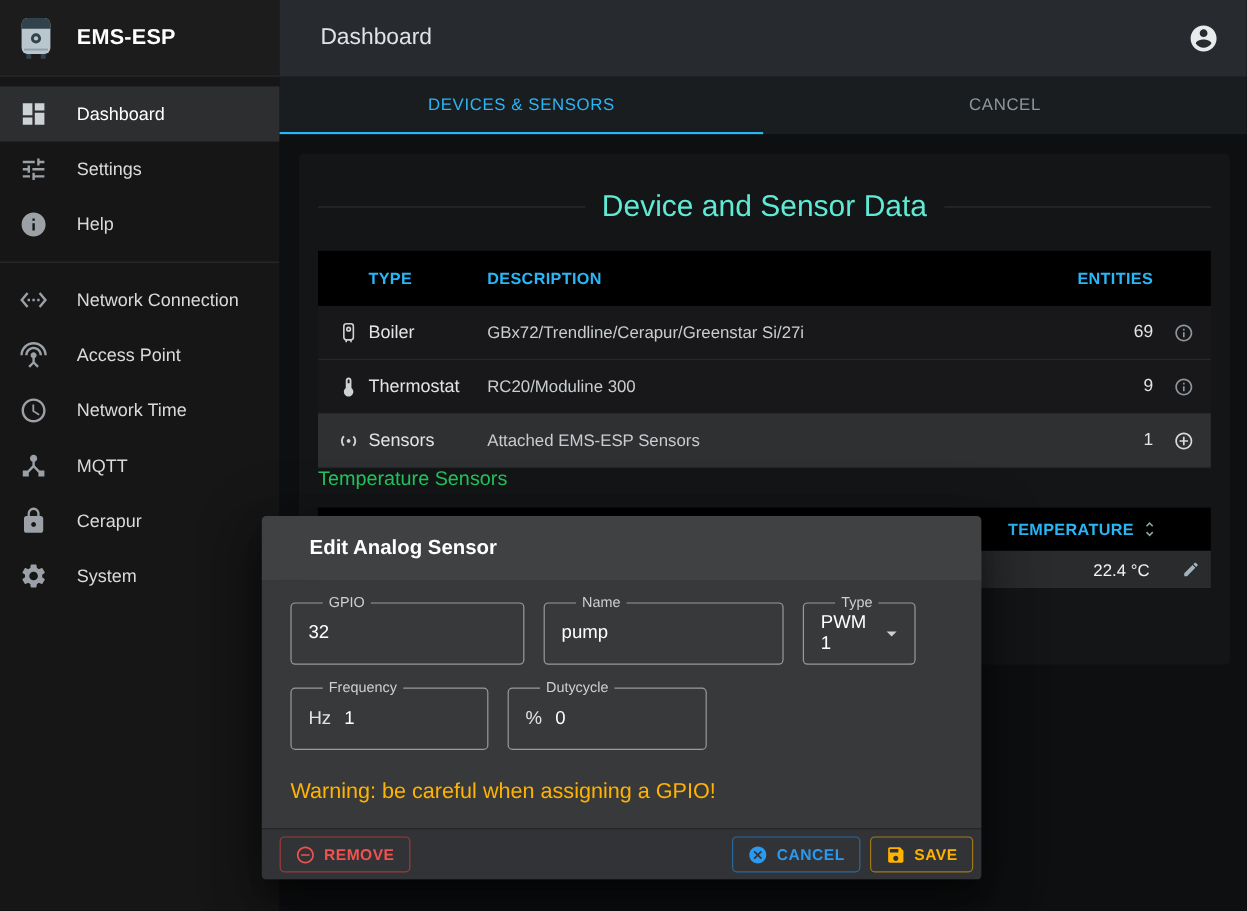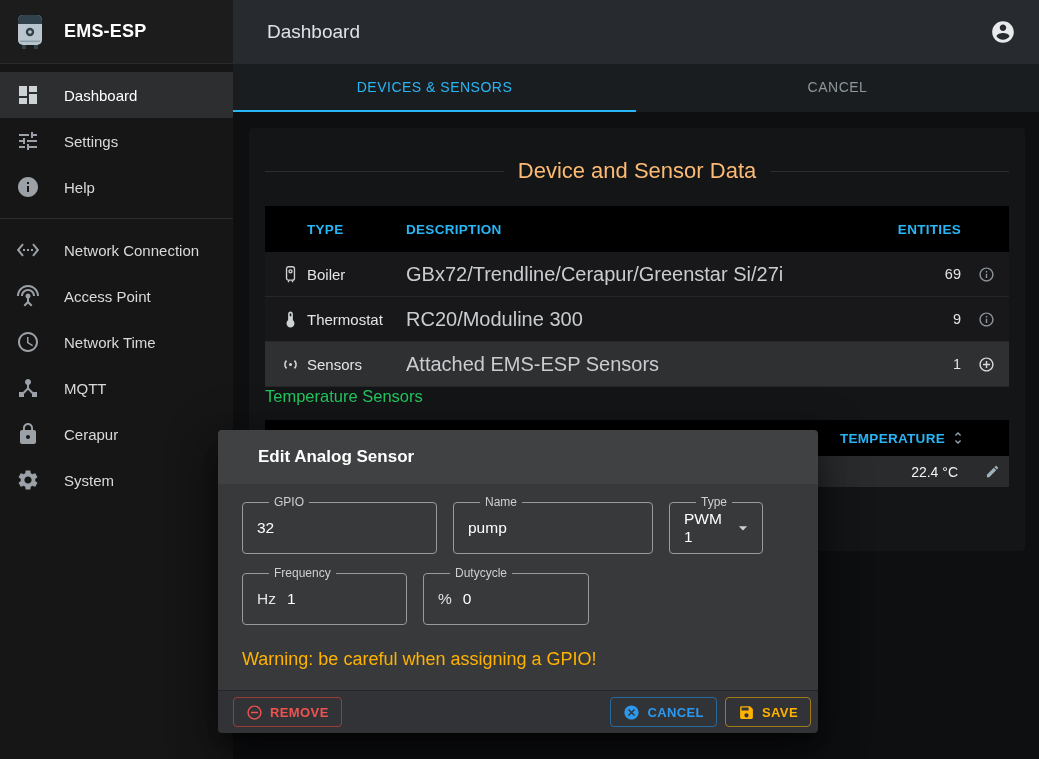--- a/index.html
+++ b/index.html
@@ -52,32 +52,32 @@
   .tabbar { height:48px; background:var(--bg-tabbar); display:flex; flex-shrink:0; }
   .tab { flex:1; display:flex; align-items:center; justify-content:center; font-size:14px; font-weight:400; letter-spacing:.5px; color:#8e979c; border-bottom:2px solid transparent; cursor:pointer; }
   .tab.active { color:var(--accent); border-bottom-color:var(--accent); }
 
   .content { flex:1; background:var(--bg-page); padding:16px 14px 16px 16px; overflow:hidden; }
   .card { background:var(--bg-card); border-radius:4px; padding:16px 16px 64px 16px; }
 
   
   .divider-title { display:flex; align-items:center; gap:14px; margin:14px 0 22px; }
   .dline { flex:1; height:1px; background:#2d2e30; }
-  .dtext { font-size:22px; color:#fdba74; white-space:nowrap; }
+  .dtext { font-size:25px; color:#5eead4; white-space:nowrap; }
 
   
   .thead, .trow { display:flex; align-items:center; }
   .thead { height:46px; background:#000000; color:var(--accent); font-weight:700; font-size:13.5px; letter-spacing:.3px; }
   .trow { height:45px; border-bottom:1px solid var(--row-border); background:#18181a; cursor:pointer; }
   .trow.selected { background:#2f3032; }
   .c-icon { width:42px; padding-left:16px; display:flex; align-items:center; color:#ced2d4; }
   .c-icon svg { width:19px; height:19px; }
   .c-type { width:99px; font-size:15px; color:#e2e4e6; }
   .thead .c-type { font-size:13.5px; color:var(--accent); }
-  .c-desc { flex:1; font-size:20px; color:#c9cdd0; }
+  .c-desc { flex:1; font-size:14px; color:#c9cdd0; }
   .thead .c-desc { font-size:13.5px; color:var(--accent); }
   .c-ent { width:90px; text-align:right; font-size:14.5px; color:#e2e4e6; padding-right:2px; }
   .thead .c-ent { font-size:13.5px; color:var(--accent); }
   .c-act { width:46px; display:flex; justify-content:center; align-items:center; color:#8b959b; cursor:pointer; }
   .c-act svg { width:17px; height:17px; }
   .trow.selected .c-act { color:#d6dadd; }
 
   
   .temp-title { font-size:16.5px; font-weight:400; color:#22c55e; }
   .temp-table { margin-top:14px; }

